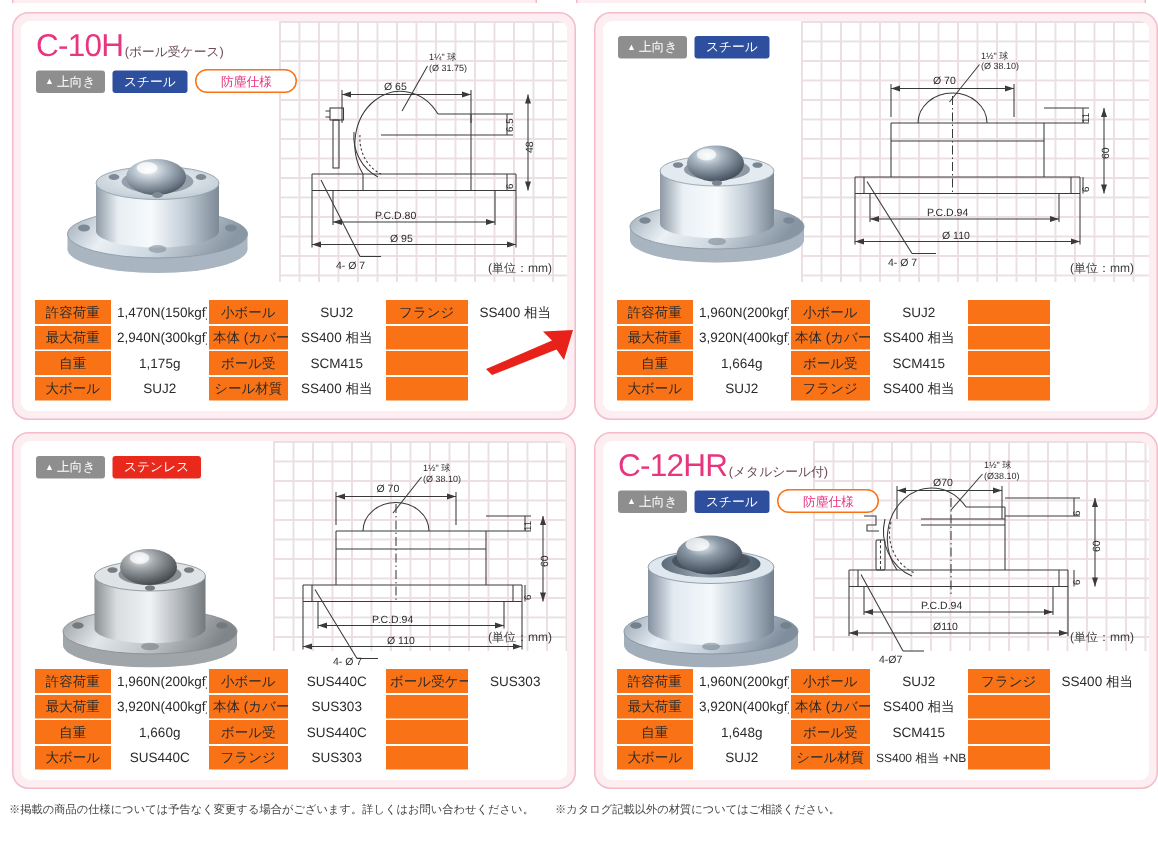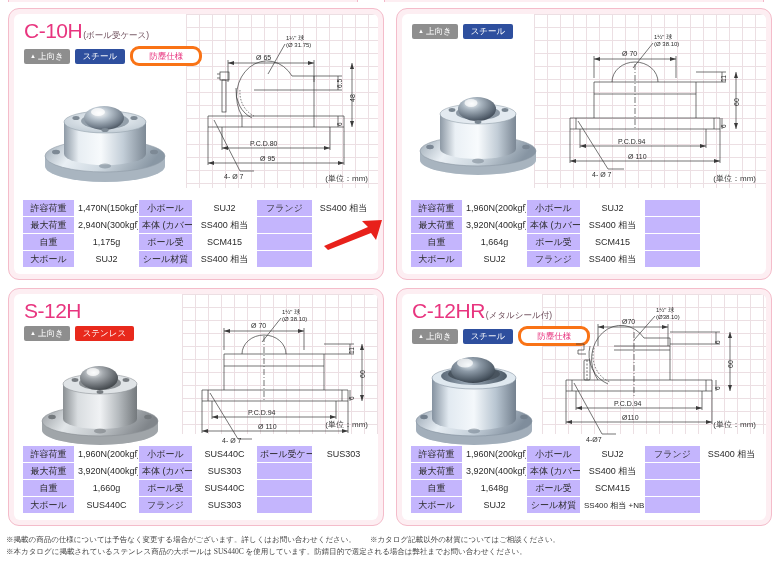--- a/index.html
+++ b/index.html
@@ -71,21 +71,21 @@
     font-size: 8.5px; line-height: 1;
     padding: 3px 6px 3.5px 6px;
     border-radius: 2px; white-space: nowrap;
   }
   .badge.dir   { background: #8e8e8e; color: #fff; }
   .badge.dir::before { content: "\25B2"; font-size: 6px; margin-right: 2px; vertical-align: 1px; }
   .badge.steel { background: #2e4f9e; color: #fff; padding-left: 8px; padding-right: 8px; }
   .badge.stain { background: #e8291c; color: #fff; padding-left: 8px; padding-right: 8px; }
   .badge.dust  {
     background: #fff; color: #e8357f;
-    border: 3px solid #f97316; border-radius: 9px;
+    border: 1px solid #f97316; border-radius: 9px;
     padding: 2.5px 16px 3px 16px;
   }
 
   
   .photo { position: absolute; }
   .photo svg { display: block; }
 
   
   .tech { position: absolute; }
   .tech svg { display: block; }
@@ -100,21 +100,21 @@
     border-collapse: collapse;
     font-size: 9px; color: #2b2b2b;
     table-layout: fixed;
   }
   table.spec td {
     height: 17px; padding: 0 3px;
     border: 1px solid #ffffff;
     text-align: center; white-space: nowrap;
     overflow: hidden;
   }
-  td.k { background: #c4b5fd; }
+  td.k { background: #f97316; }
   td.v { background: #ffffff; }
   .c1 { width: 52px; }
   .c2 { width: 64px; }
   .c3 { width: 54px; }
   .c4 { width: 64px; }
   .c5 { width: 56px; }
   .c6 { width: 62px; }
 
   
   .arrow { position: absolute; left: 322px; top: 218px; }
@@ -455,24 +455,20 @@
         </tbody>
           </table>
       </div>
     </div>
 
     <div class="panel">
       <div class="panel-inner">
         <div class="drawing" style="left:168px; top:0; right:0; bottom:86px;"></div>
 
         <div class="p-head">
-          <div class="title">
-            <span>S-12H</span>
-            <span class="sub"></span>
-          </div>
           <div class="badges">
             <span class="badge dir">上向き</span>
             <span class="badge stain">ステンレス</span>
           </div>
         </div>
 
         <div class="photo" style="left:16px; top:50px;">
           <svg width="145" height="108" viewBox="0 0 145 108">
             <defs>
               <linearGradient id="p3body" x1="0" y1="0" x2="1" y2="0">
@@ -774,16 +770,15 @@
   <div class="arrow">
     <svg width="64" height="32" viewBox="0 0 64 32">
       <path d="M2 28 L46 9 L40 3 L60 2 L54 22 L49 15 L6 32 Z" fill="#e8211b"></path>
     </svg>
   </div>
 
   <div class="notes">
     <div>
       <span>※掲載の商品の仕様については予告なく変更する場合がございます。詳しくはお問い合わせください。</span><span class="gap"></span><span>※カタログ記載以外の材質についてはご相談ください。</span>
     </div>
-    <div>※本カタログに掲載されているステンレス商品の大ボールは SUS440C を使用しています。防錆目的で選定される場合は弊社までお問い合わせください。</div>
   </div>
 
 </div>
 
 </body></html>

